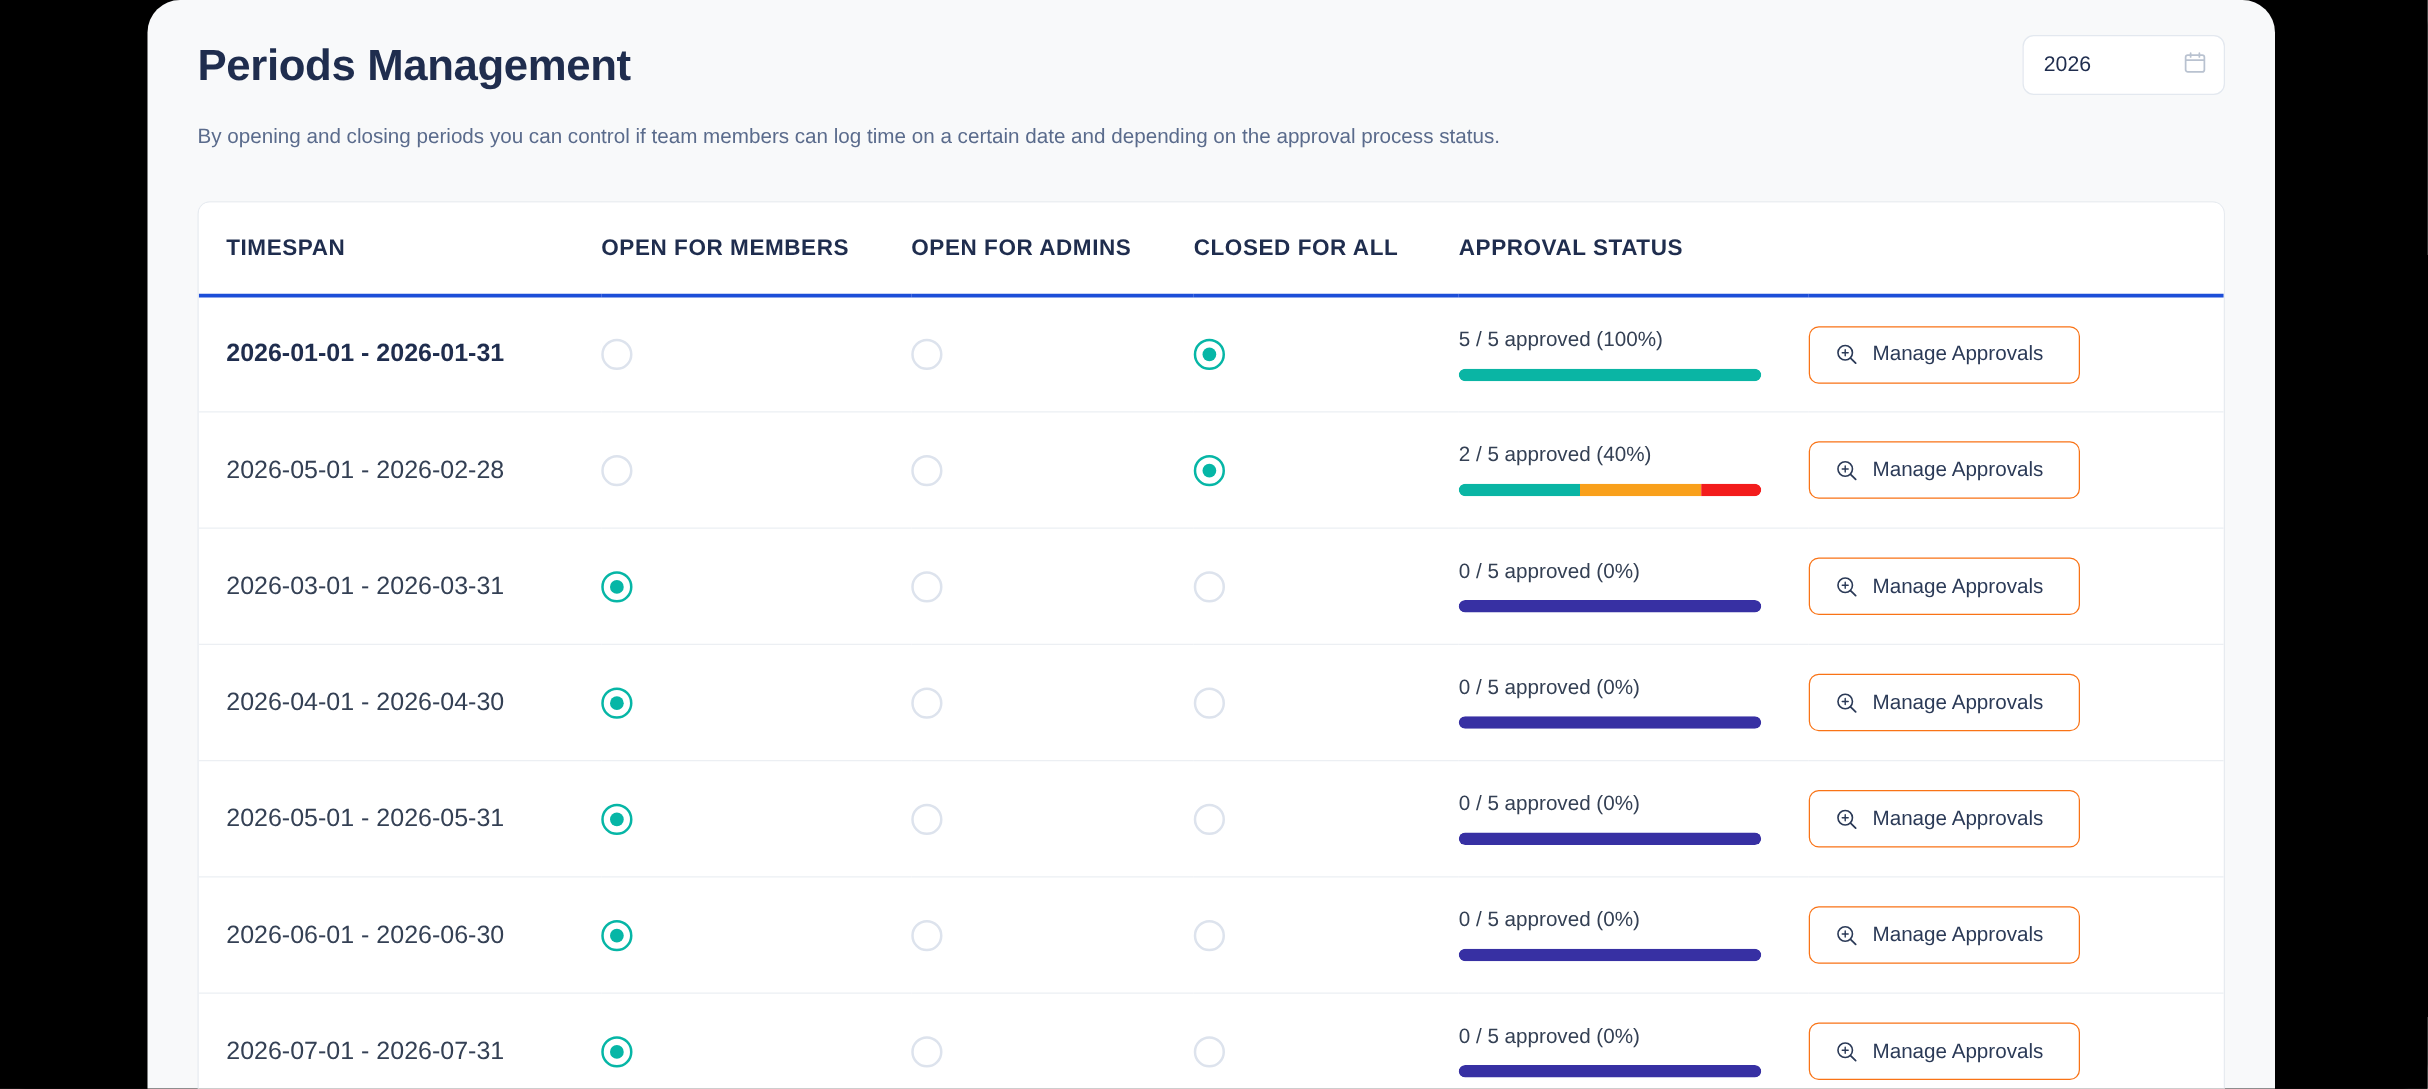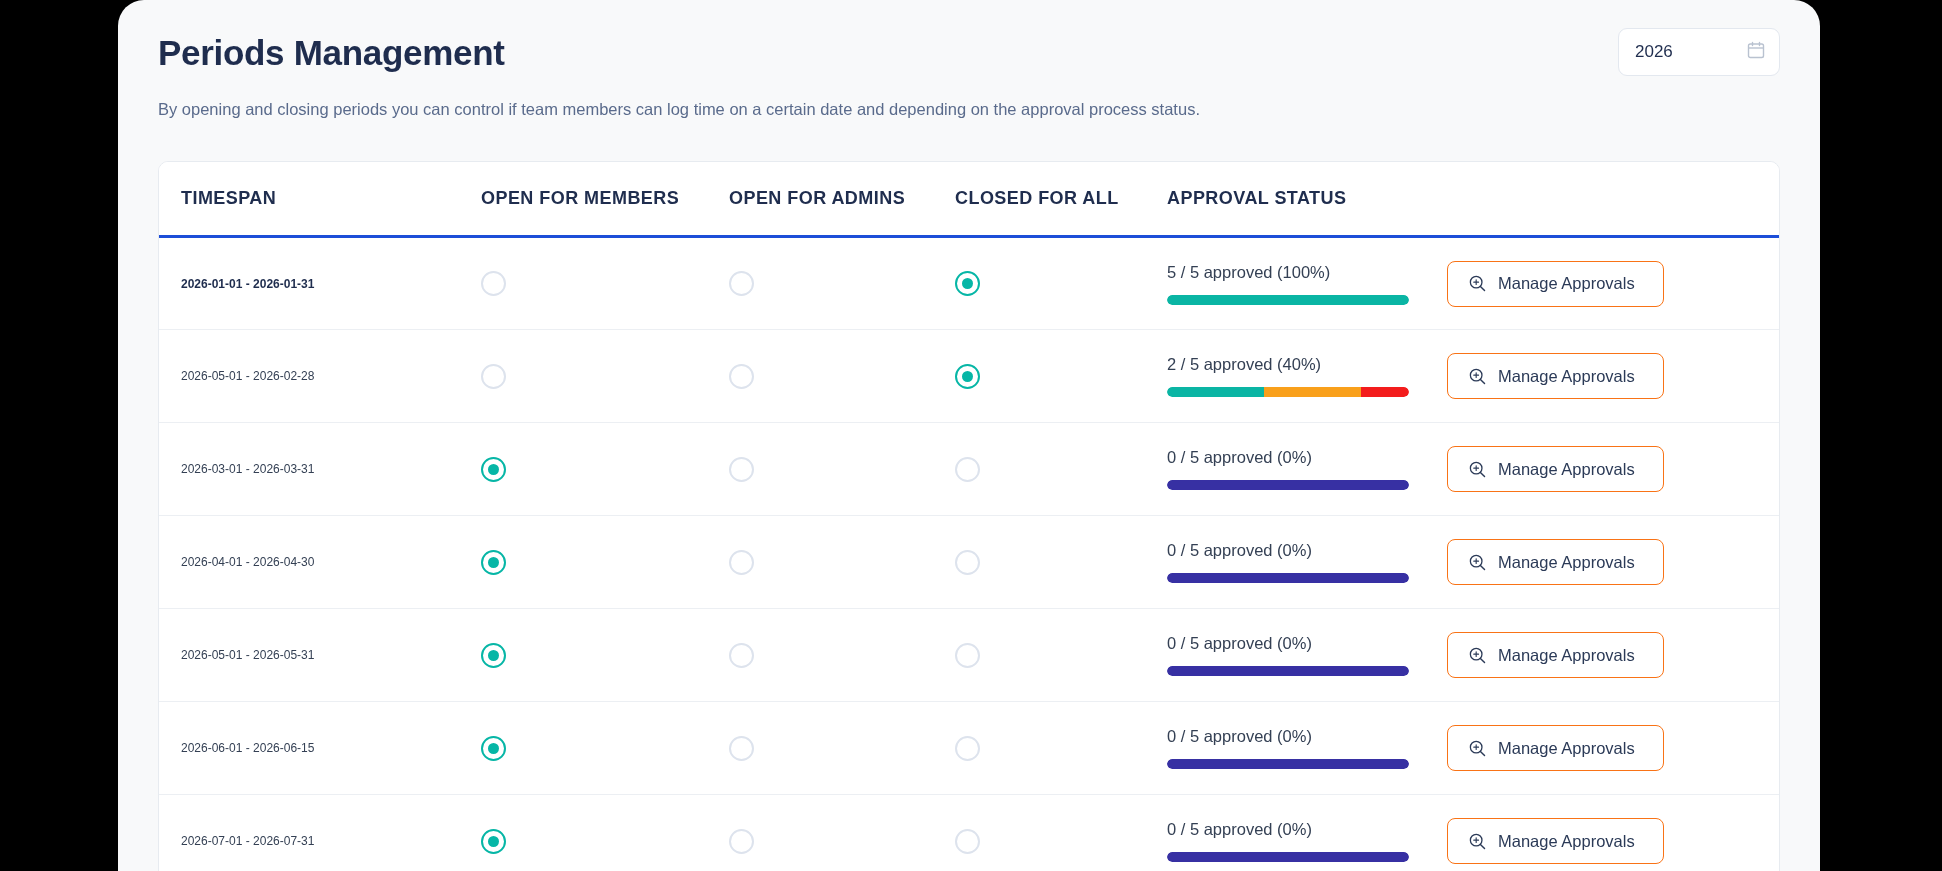--- a/index.html
+++ b/index.html
@@ -113,21 +113,21 @@
   .tbl td {
     padding: 0;
     border-bottom: 1px solid #eceff3;
     vertical-align: middle;
     height: 93px;
   }
   .tbl tbody tr:last-child td { border-bottom: none; }
 
   .cell-timespan {
     padding-left: 22px;
-    font-size: 12px;
+    font-size: 20px;
     color: #344054;
     white-space: nowrap;
   }
   .cell-timespan.is-current {
     font-weight: bold;
     color: #1f2d4e;
   }
 
   
   .radio {
@@ -388,21 +388,21 @@
                         <circle cx="8.6" cy="8.6" r="6.1" stroke="#2b3a57" stroke-width="1.35"></circle>
                         <path d="M13.1 13.1L17.4 17.4" stroke="#2b3a57" stroke-width="1.5" stroke-linecap="round"></path>
                         <path d="M8.6 6.1v5M6.1 8.6h5" stroke="#2b3a57" stroke-width="1.2" stroke-linecap="round"></path>
                       </svg>
                     </span>
                     <span>Manage Approvals</span>
                   </button></td>
               </tr>
               <tr>
                 <td>
-                  <div class="cell-timespan">2026-06-01 - 2026-06-15</div>
+                  <div class="cell-timespan">2026-06-01 - 2026-06-30</div>
                 </td>
                 <td>
                   <span class="radio checked" role="radio" aria-checked="true"></span>
                 </td>
                 <td>
                   <span class="radio" role="radio" aria-checked="false"></span>
                 </td>
                 <td>
                   <span class="radio" role="radio" aria-checked="false"></span>
                 </td>

